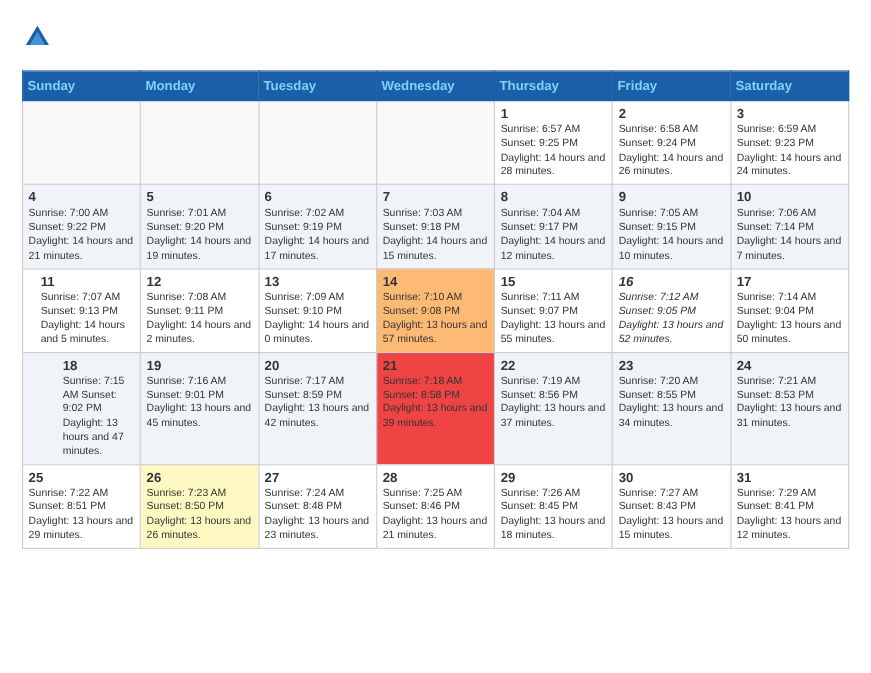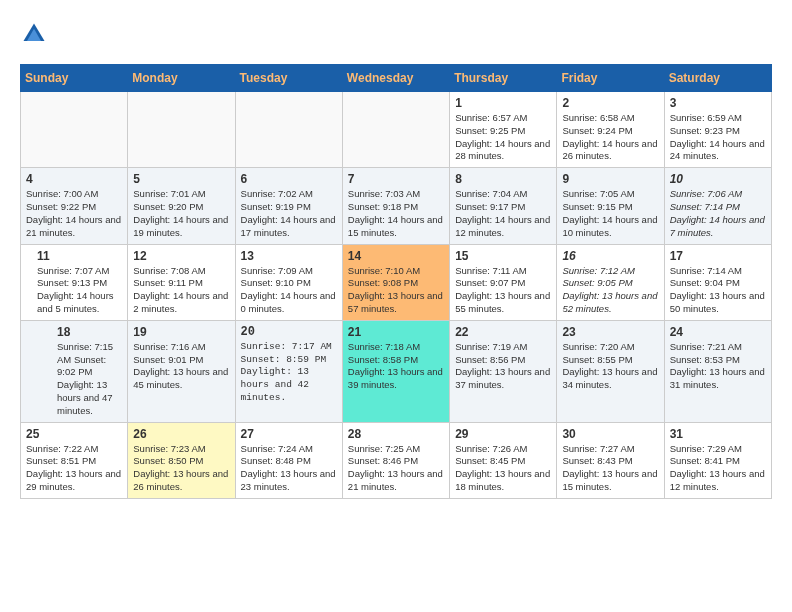--- a/index.html
+++ b/index.html
@@ -55,21 +55,21 @@
     .location {
       font-size: 15px;
       color: #555;
     }
     .calendar {
       width: 100%;
       border-collapse: collapse;
     }
     .calendar th {
       background: #1a5fa8;
-      color: #fdba74;
+      color: #7dd3fc;
       font-size: 12px;
       font-weight: bold;
       padding: 6px 4px;
       text-align: left;
       border: 1px solid #1a5fa8;
     }
     .calendar td {
       width: 107px;
       vertical-align: top;
       border: 1px solid #ccc;
@@ -198,21 +198,21 @@
 Daylight: 14 hours
 and 12 minutes.</div>
           </td>
           <td style="background: rgb(240, 244, 248);">
             <span class="day-num">9</span>
             <div class="day-info">Sunrise: 7:05 AM
 Sunset: 9:15 PM
 Daylight: 14 hours
 and 10 minutes.</div>
           </td>
-          <td style="background: rgb(240, 244, 248); font-style: italic;">
+          <td style="background: rgb(240, 244, 248);">
             <span class="day-num">10</span>
             <div class="day-info">Sunrise: 7:06 AM
 Sunset: 7:14 PM
 Daylight: 14 hours
 and 7 minutes.</div>
           </td>
         </tr>
         <tr>
           <td style="background: rgb(255, 255, 255); padding-left: 16px;">
             <span class="day-num">11</span>
@@ -272,28 +272,28 @@
 Daylight: 13 hours
 and 47 minutes.</div>
           </td>
           <td style="background: rgb(240, 244, 248);">
             <span class="day-num">19</span>
             <div class="day-info">Sunrise: 7:16 AM
 Sunset: 9:01 PM
 Daylight: 13 hours
 and 45 minutes.</div>
           </td>
-          <td style="background: rgb(240, 244, 248); font-family: Liberation Mono, monospace;">
+          <td style="background: rgb(240, 244, 248);">
             <span class="day-num">20</span>
             <div class="day-info">Sunrise: 7:17 AM
 Sunset: 8:59 PM
 Daylight: 13 hours
 and 42 minutes.</div>
           </td>
-          <td style="background: #5eead4;">
+          <td style="background: #ef4444;">
             <span class="day-num">21</span>
             <div class="day-info">Sunrise: 7:18 AM
 Sunset: 8:58 PM
 Daylight: 13 hours
 and 39 minutes.</div>
           </td>
           <td style="background: rgb(240, 244, 248);">
             <span class="day-num">22</span>
             <div class="day-info">Sunrise: 7:19 AM
 Sunset: 8:56 PM

